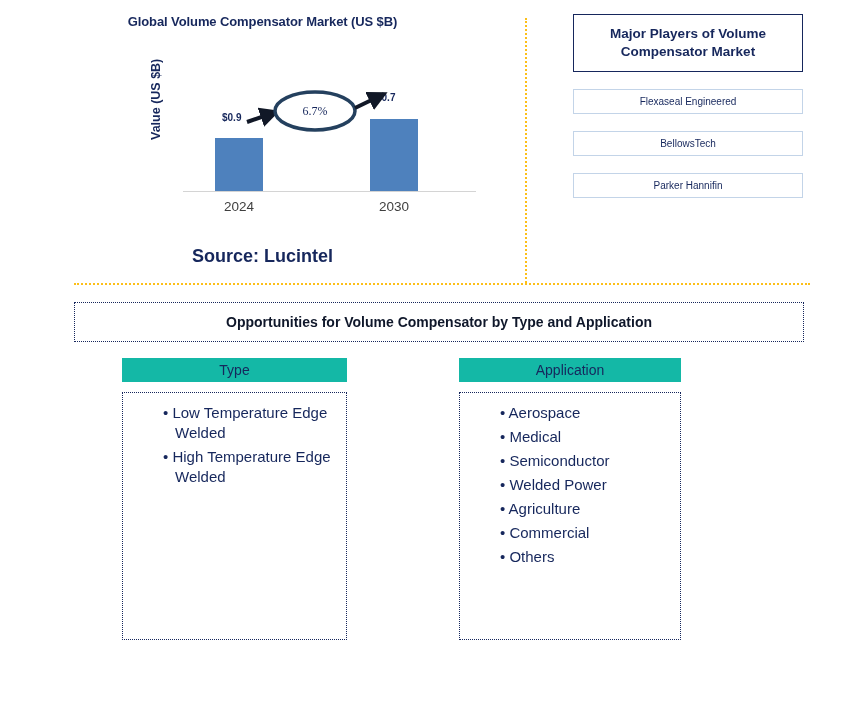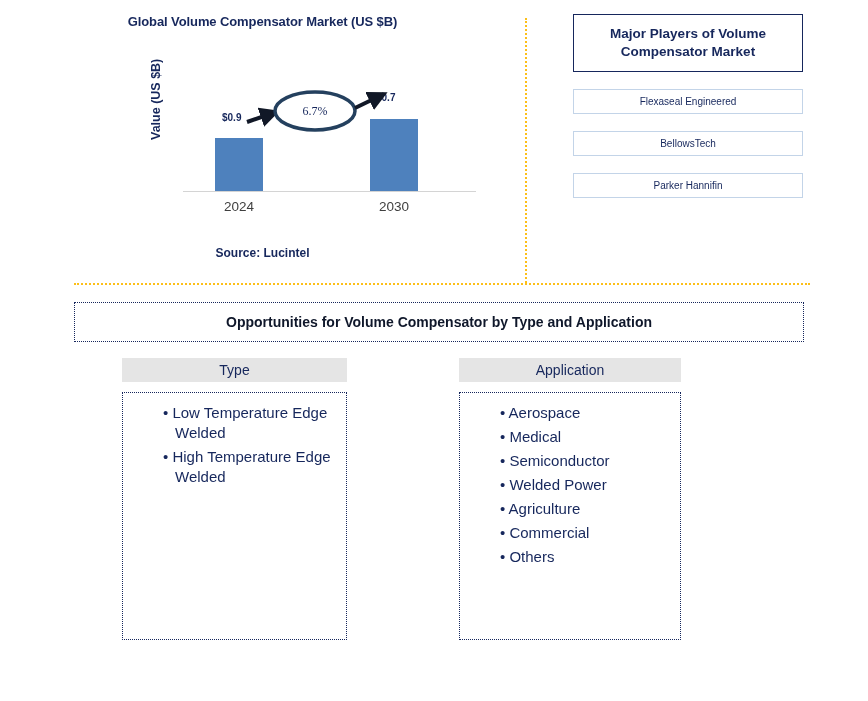--- a/index.html
+++ b/index.html
@@ -90,21 +90,21 @@
     font-size: 12px;
     color: #16275c;
     font-family: "Liberation Serif", serif;
   }
 
   #source-text {
     position: absolute;
     left: 0; top: 246px;
     width: 525px;
     text-align: center;
-    font-size: 12px;
+    font-size: 18px;
     font-weight: bold;
     color: #16275c;
   }
 
   
   #divider-vertical {
     position: absolute;
     left: 525px; top: 18px;
     width: 0; height: 265px;
     border-left: 2px dotted #fcbf19;
@@ -159,21 +159,21 @@
     justify-content: center;
     font-size: 14px;
     font-weight: bold;
     color: #0f172a;
     box-sizing: border-box;
   }
 
   .col-header {
     position: absolute;
     height: 24px;
-    background: #e5e5e5;
+    background: #14b8a6;
     display: flex;
     align-items: center;
     justify-content: center;
     font-size: 14px;
     color: #16275c;
     box-sizing: border-box;
   }
   #header-type { left: 122px; top: 358px; width: 225px; }
   #header-application { left: 459px; top: 358px; width: 222px; }
 

